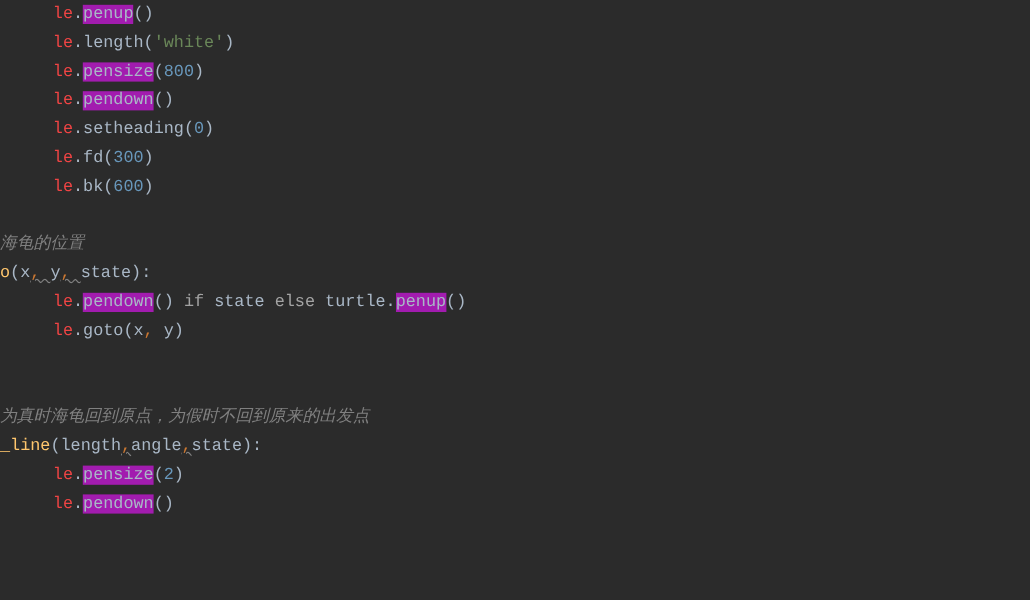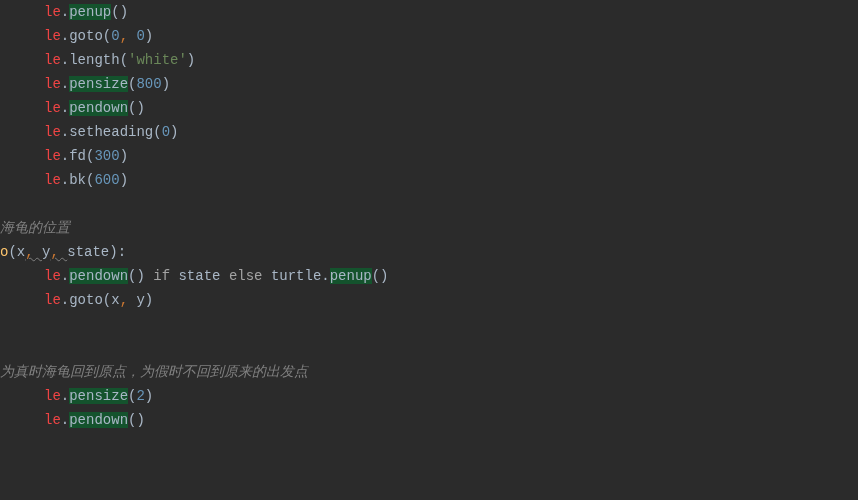--- a/index.html
+++ b/index.html
@@ -29,21 +29,21 @@
       color: #ef4444;
       margin-left: 44px;
     }
     .hl-dot {
       color: #a9b7c6;
     }
     .hl-method {
       color: #a9b7c6;
     }
     .hl-method-hl {
-      background-color: #14532d;
+      background-color: #a21caf;
       color: #a9b7c6;
     }
     .hl-paren {
       color: #a9b7c6;
     }
     .hl-number {
       color: #6897bb;
     }
     .hl-string {
       color: #6a8759;
@@ -69,30 +69,30 @@
     .hl-comment {
       color: #808080;
       font-style: italic;
     }
   </style>
 </head>
 <body>
 
 <div class="code-container" id="code-root">
 <div class="code-line"><span class="hl-obj">le</span><span class="hl-dot">.</span><span class="hl-method-hl">penup</span><span class="hl-paren">(</span><span class="hl-paren">)</span></div>
-    <div class="code-line"><span class="hl-obj">le</span><span class="hl-dot">.</span><span class="hl-method">goto</span><span class="hl-paren">(</span><span class="hl-number">0</span><span class="hl-comma">, </span><span class="hl-number">0</span><span class="hl-paren">)</span></div>
     <div class="code-line"><span class="hl-obj">le</span><span class="hl-dot">.</span><span class="hl-method">length</span><span class="hl-paren">(</span><span class="hl-string">'white'</span><span class="hl-paren">)</span></div>
     <div class="code-line"><span class="hl-obj">le</span><span class="hl-dot">.</span><span class="hl-method-hl">pensize</span><span class="hl-paren">(</span><span class="hl-number">800</span><span class="hl-paren">)</span></div>
     <div class="code-line"><span class="hl-obj">le</span><span class="hl-dot">.</span><span class="hl-method-hl">pendown</span><span class="hl-paren">(</span><span class="hl-paren">)</span></div>
     <div class="code-line"><span class="hl-obj">le</span><span class="hl-dot">.</span><span class="hl-method">setheading</span><span class="hl-paren">(</span><span class="hl-number">0</span><span class="hl-paren">)</span></div>
     <div class="code-line"><span class="hl-obj">le</span><span class="hl-dot">.</span><span class="hl-method">fd</span><span class="hl-paren">(</span><span class="hl-number">300</span><span class="hl-paren">)</span></div>
     <div class="code-line"><span class="hl-obj">le</span><span class="hl-dot">.</span><span class="hl-method">bk</span><span class="hl-paren">(</span><span class="hl-number">600</span><span class="hl-paren">)</span></div>
     <div class="code-line"> </div>
     <div class="code-line"><span class="hl-comment">海龟的位置</span></div>
     <div class="code-line"><span class="hl-funcname">o</span><span class="hl-paren">(</span><span class="hl-param">x</span><span class="hl-comma-wavy">, </span><span class="hl-param">y</span><span class="hl-comma-wavy">, </span><span class="hl-param">state</span><span class="hl-paren">)</span><span class="hl-paren">:</span></div>
     <div class="code-line"><span class="hl-obj">le</span><span class="hl-dot">.</span><span class="hl-method-hl">pendown</span><span class="hl-paren">() </span><span class="hl-keyword">if</span><span class="hl-param"> state </span><span class="hl-keyword">else</span><span class="hl-param"> turtle</span><span class="hl-dot">.</span><span class="hl-method-hl">penup</span><span class="hl-paren">()</span></div>
     <div class="code-line"><span class="hl-obj">le</span><span class="hl-dot">.</span><span class="hl-method">goto</span><span class="hl-paren">(</span><span class="hl-param">x</span><span class="hl-comma">, </span><span class="hl-param">y</span><span class="hl-paren">)</span></div>
     <div class="code-line"> </div>
     <div class="code-line"> </div>
     <div class="code-line"><span class="hl-comment">为真时海龟回到原点，为假时不回到原来的出发点</span></div>
+    <div class="code-line"><span class="hl-funcname">_line</span><span class="hl-paren">(</span><span class="hl-param">length</span><span class="hl-comma-wavy">,</span><span class="hl-param">angle</span><span class="hl-comma-wavy">,</span><span class="hl-param">state</span><span class="hl-paren">)</span><span class="hl-paren">:</span></div>
     <div class="code-line"><span class="hl-obj">le</span><span class="hl-dot">.</span><span class="hl-method-hl">pensize</span><span class="hl-paren">(</span><span class="hl-number">2</span><span class="hl-paren">)</span></div>
     <div class="code-line"><span class="hl-obj">le</span><span class="hl-dot">.</span><span class="hl-method-hl">pendown</span><span class="hl-paren">(</span><span class="hl-paren">)</span></div>
   </div>
 
 </body></html>

